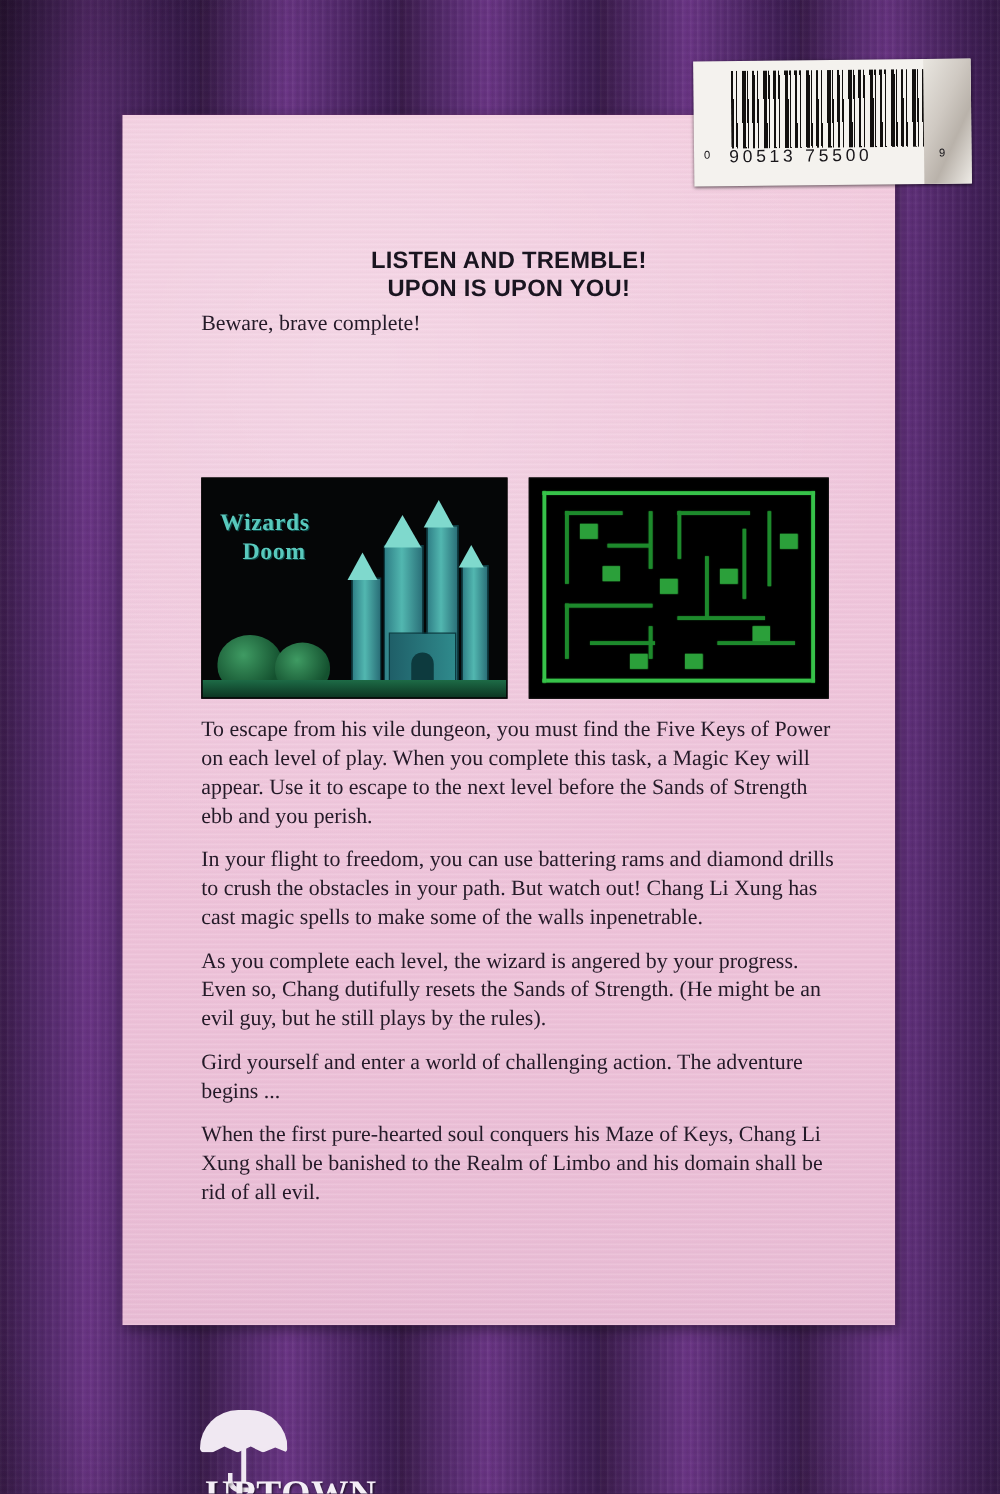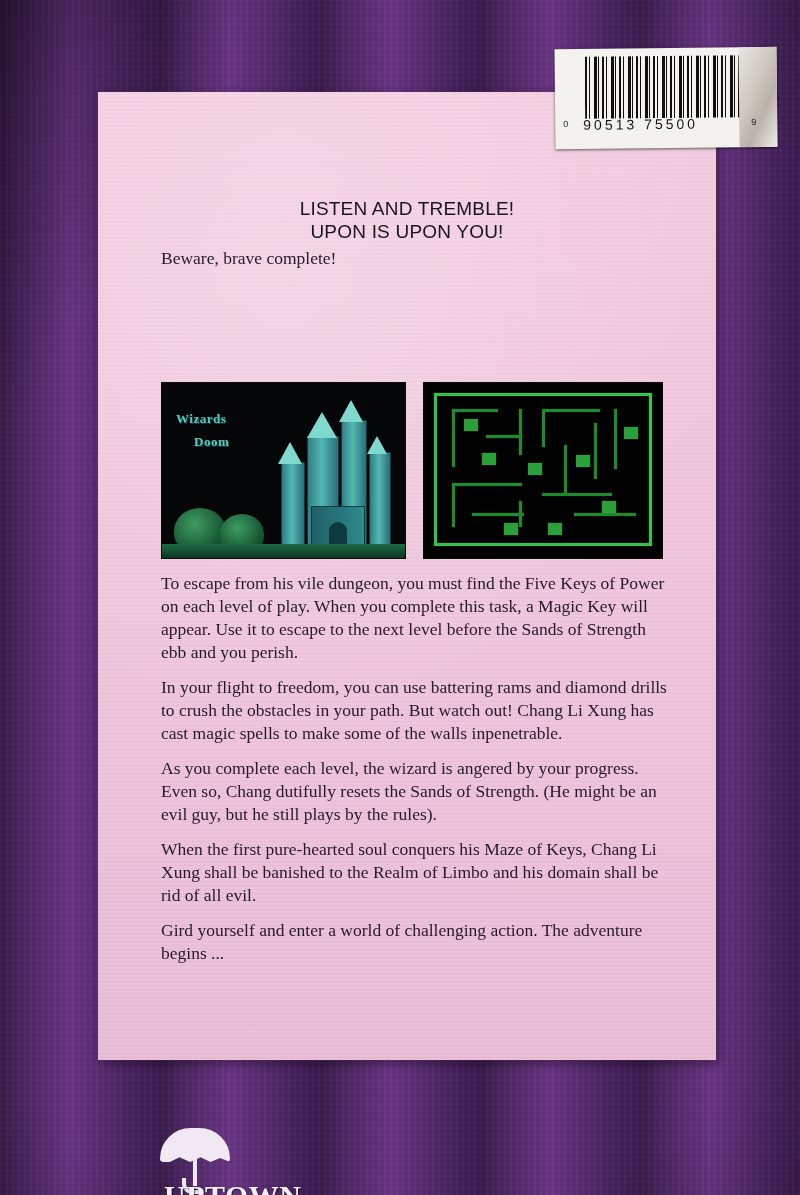--- a/index.html
+++ b/index.html
@@ -124,21 +124,21 @@
     pointer-events: none;
   }
 
   #headline {
     position: absolute;
     left: 0; right: 0;
     top: 105px;
     text-align: center;
     color: #1a1520;
     font-family: "Liberation Sans", sans-serif;
-    font-weight: normal;
+    font-weight: bold;
     font-size: 19px;
     line-height: 23px;
     letter-spacing: 0.2px;
   }
   #headline .l2 { display: block; }
 
   .body-text {
     position: absolute;
     left: 63px;
     width: 512px;
@@ -189,21 +189,21 @@
     border-left: 12px solid transparent;
     border-right: 12px solid transparent;
     border-bottom: 22px solid #7fd9cd;
   }
   .wdoom-text {
     position: absolute;
     left: 14px; top: 24px;
     color: #59c9bd;
     font-family: "Liberation Serif", serif;
     font-weight: bold;
-    font-size: 13px;
+    font-size: 19px;
     line-height: 23px;
     text-shadow: 1px 1px 0 #0d4a48;
     letter-spacing: 0.5px;
   }
   .tree {
     position: absolute;
     bottom: 4px;
     width: 52px; height: 46px;
     border-radius: 50% 50% 45% 45%;
     background: radial-gradient(circle at 40% 35%, #3f9b63, #14512f 70%);
@@ -372,22 +372,22 @@
           <div class="mz box" style="left:200px; top:44px;  width:14px; height:12px;"></div>
           <div class="mz box" style="left:124px; top:140px; width:14px; height:12px;"></div>
         </div>
       </div>
     </div>
 
     <div class="body-text" id="body2">
       <p>To escape from his vile dungeon, you must find the Five Keys of Power on each level of play.  When you complete this task, a Magic Key will appear.  Use it to escape to the next level before the Sands of Strength ebb and you perish.</p>
       <p>In your flight to freedom, you can use battering rams and diamond drills to crush the obstacles in your path.  But watch out!  Chang Li Xung has cast magic spells to make some of the walls inpenetrable.</p>
       <p>As you complete each level, the wizard is angered by your progress.  Even so, Chang dutifully resets the Sands of Strength.  (He might be an evil guy, but he still plays by the rules).</p>
+      <p>Gird yourself and enter a world of challenging action. The adventure begins ...</p>
       <p>When the first pure-hearted soul conquers his Maze of Keys, Chang Li Xung shall be banished to the Realm of Limbo and his domain shall be rid of all evil.</p>
-      <p>Gird yourself and enter a world of challenging action. The adventure begins ...</p>
     </div>
   </div>
 
   <div id="publisher">
     <div id="umbrella">
       <div class="dome"></div>
       <div class="pole"></div>
       <div class="hook"></div>
     </div>
     <div id="pub-name">

